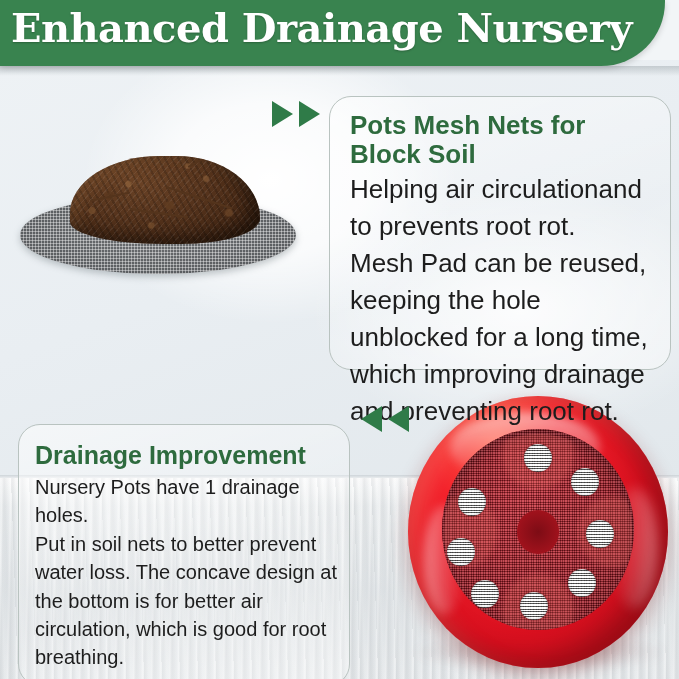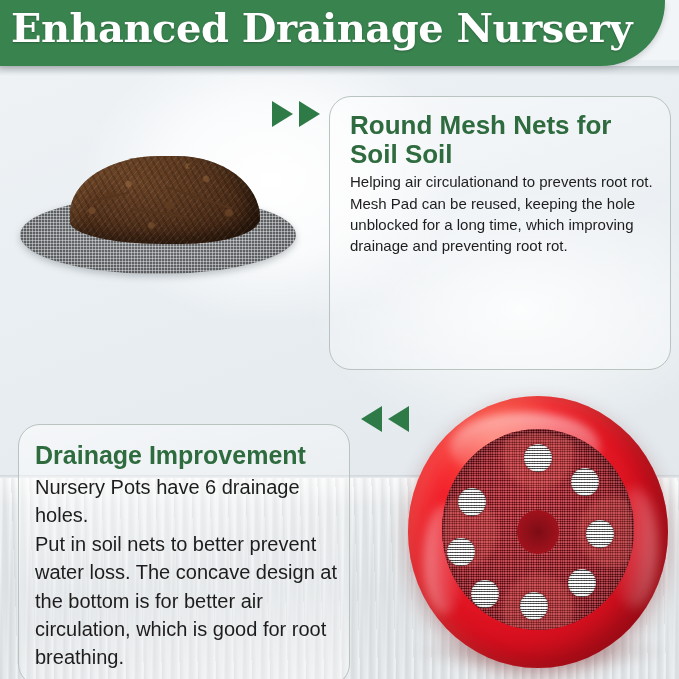--- a/index.html
+++ b/index.html
@@ -195,21 +195,21 @@
   .card-title{
     color:#2e6b3e;
     font-size:26px;font-weight:700;line-height:1.12;
     margin:0;
   }
   #card-top .card-title{padding:14px 18px 0 20px;}
   #card-bottom .card-title{padding:16px 14px 0 16px;font-size:25px;}
 
   .card-body{
     color:#1d1d1d;
-    font-size:15px;line-height:1.42;
+    font-size:26px;line-height:1.42;
     margin:0;
     white-space:pre-line;
   }
   #card-top .card-body{padding:2px 14px 0 20px;}
   #card-bottom .card-body{padding:4px 10px 0 16px;font-size:20px;}
 
   
   .arrows{position:absolute;display:flex;gap:6px;z-index:7;}
   #arrows-top{left:272px;top:101px;}
   #arrows-bottom{left:361px;top:406px;}
@@ -240,28 +240,28 @@
       <div class="twig" style="left:20px;top:44px;width:40px;height:2px;transform:rotate(-12deg);"></div>
     </div>
   </div>
 
   <div class="arrows" id="arrows-top">
     <div class="tri tri-right"></div>
     <div class="tri tri-right"></div>
   </div>
 
   <div class="card" id="card-top">
-    <h2 class="card-title">Round Mesh Nets for Soil Soil</h2>
+    <h2 class="card-title">Pots Mesh Nets for Block Soil</h2>
     <p class="card-body">Helping air circulationand to prevents root rot.
 Mesh Pad can be reused, keeping the hole unblocked for a long time, which improving drainage and preventing root rot.</p>
   </div>
 
   <div class="card" id="card-bottom">
     <h2 class="card-title">Drainage Improvement</h2>
-    <p class="card-body">Nursery Pots have 6 drainage holes.
+    <p class="card-body">Nursery Pots have 1 drainage holes.
 Put in soil nets to better prevent water loss.  The concave design  at the bottom is for better air circulation, which is good for root breathing.</p>
   </div>
 
   <div class="arrows" id="arrows-bottom">
     <div class="tri tri-left"></div>
     <div class="tri tri-left"></div>
   </div>
 
   <div class="pot-photo">
     <div class="pot-shadow"></div>

